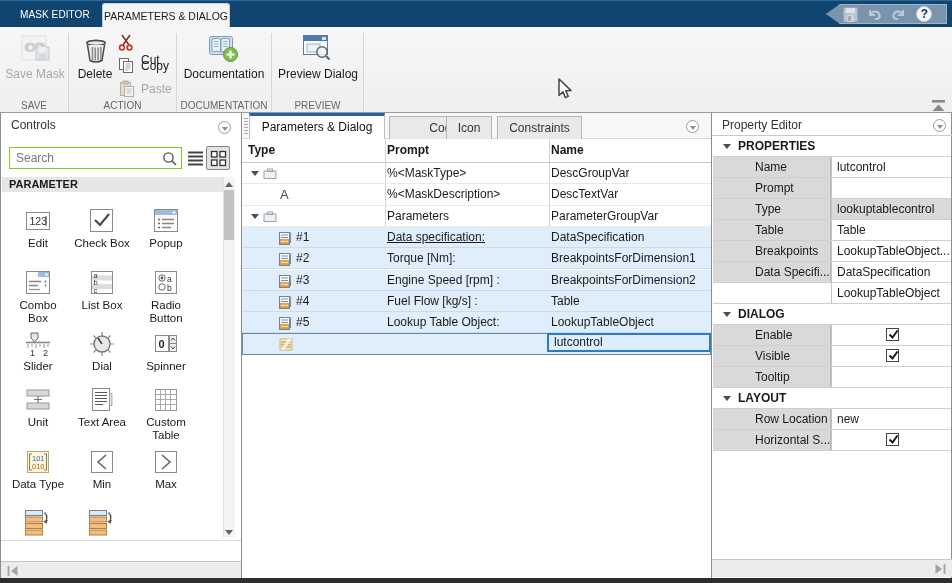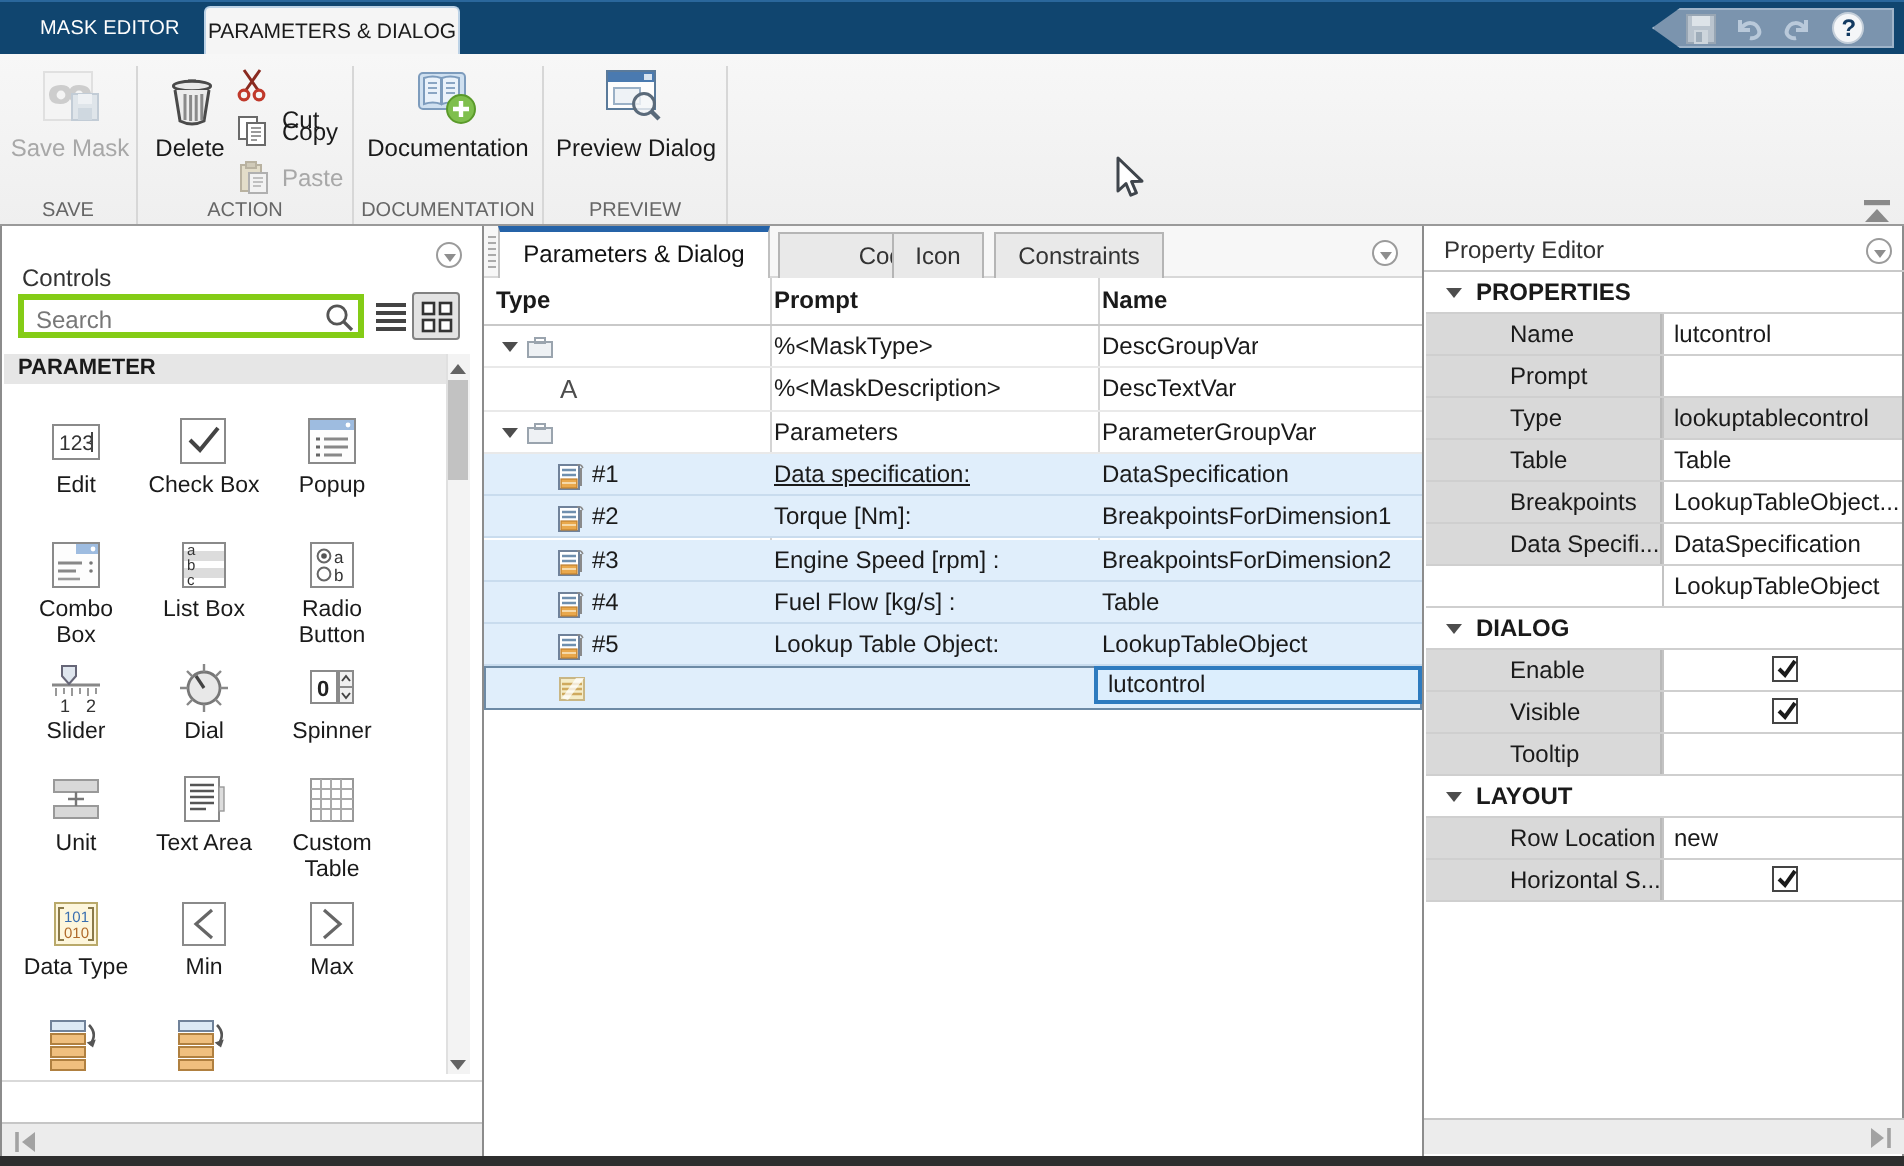--- a/index.html
+++ b/index.html
@@ -22,21 +22,21 @@
 
 
 #leftpanel{position:absolute;left:0;top:113px;width:241px;height:470px;background:#fff;border-left:1px solid #8c8c8c;}
 #midpanel{position:absolute;left:241px;top:113px;width:471px;height:470px;background:#fff;border-left:1px solid #8c8c8c;border-right:1px solid #8c8c8c;}
 #rightpanel{position:absolute;left:712px;top:113px;width:240px;height:470px;background:#fff;border-right:1px solid #8c8c8c;}
 .panelhdr{font-size:12px;color:#333;}
 .circbtn{position:absolute;width:13px;height:13px;border:1px solid #9b9b9b;border-radius:50%;background:#fff;}
 .circbtn:after{content:"";position:absolute;left:3px;top:4.5px;border-left:3.5px solid transparent;border-right:3.5px solid transparent;border-top:4px solid #8e8e8e;}
 
 
-#search{position:absolute;left:8px;top:34px;width:173px;height:22px;border:3px solid #84cc16;background:#fff;color:#777;line-height:20px;padding-left:6px;}
+#search{position:absolute;left:8px;top:34px;width:173px;height:22px;border:1px solid #84cc16;background:#fff;color:#777;line-height:20px;padding-left:6px;}
 #gridbtn{position:absolute;left:205px;top:33px;width:24px;height:24px;border:1px solid #828282;background:#e3e3e3;border-radius:2px;}
 #paramhdr{position:absolute;left:1px;top:64px;width:221px;height:15px;background:#e6e6e6;font-weight:bold;font-size:11px;color:#1a1a1a;line-height:15px;padding-left:7px;}
 
 
 #lvscroll{position:absolute;left:222px;top:64px;width:12px;height:360px;background:#f3f3f3;border-left:1px solid #e0e0e0;}
 #lvthumb{position:absolute;left:223px;top:77px;width:10px;height:50px;background:#c2c2c2;}
 .arrow-up{width:0;height:0;border-left:4px solid transparent;border-right:4px solid transparent;border-bottom:5px solid #636363;}
 .arrow-dn{width:0;height:0;border-left:4px solid transparent;border-right:4px solid transparent;border-top:5px solid #636363;}
 
 
@@ -184,21 +184,21 @@
       <path d="M2 1 L2 17.5 L6 13.8 L8.4 19.6 L11.2 18.4 L8.8 12.8 L14 12.6 Z" fill="#fff" stroke="#3f454c" stroke-width="1.5" stroke-linejoin="round"></path>
     </svg>
 
     <svg class="abs" style="left:931px;top:72px;" width="16" height="13">
       <rect x="1" y="1" width="13" height="2.6" fill="#8a8a8a"></rect>
       <path d="M7.5 5.5 L13.5 12 L1.5 12 Z" fill="#8a8a8a"></path>
     </svg>
   </div>
 
   <div id="leftpanel">
-    <div class="panelhdr" style="position:absolute;left:10px;top:5px;margin-top:14px;">Controls</div>
+    <div class="panelhdr" style="position:absolute;left:10px;top:5px;">Controls</div>
     <div class="circbtn" style="left:217px;top:8px;"></div>
     <div id="search">Search</div>
     <svg class="abs" style="left:161px;top:38px;" width="16" height="16">
         <circle cx="6.5" cy="6.5" r="4.6" fill="none" stroke="#555" stroke-width="1.4"></circle>
         <path d="M10 10 L14 14" stroke="#555" stroke-width="1.6"></path>
       </svg>
     <svg class="abs" style="left:186px;top:37px;" width="17" height="16">
         <path d="M1 2.5h15M1 6.5h15M1 10.5h15M1 14.5h15" stroke="#444" stroke-width="2"></path>
       </svg>
     <div id="gridbtn"></div>

